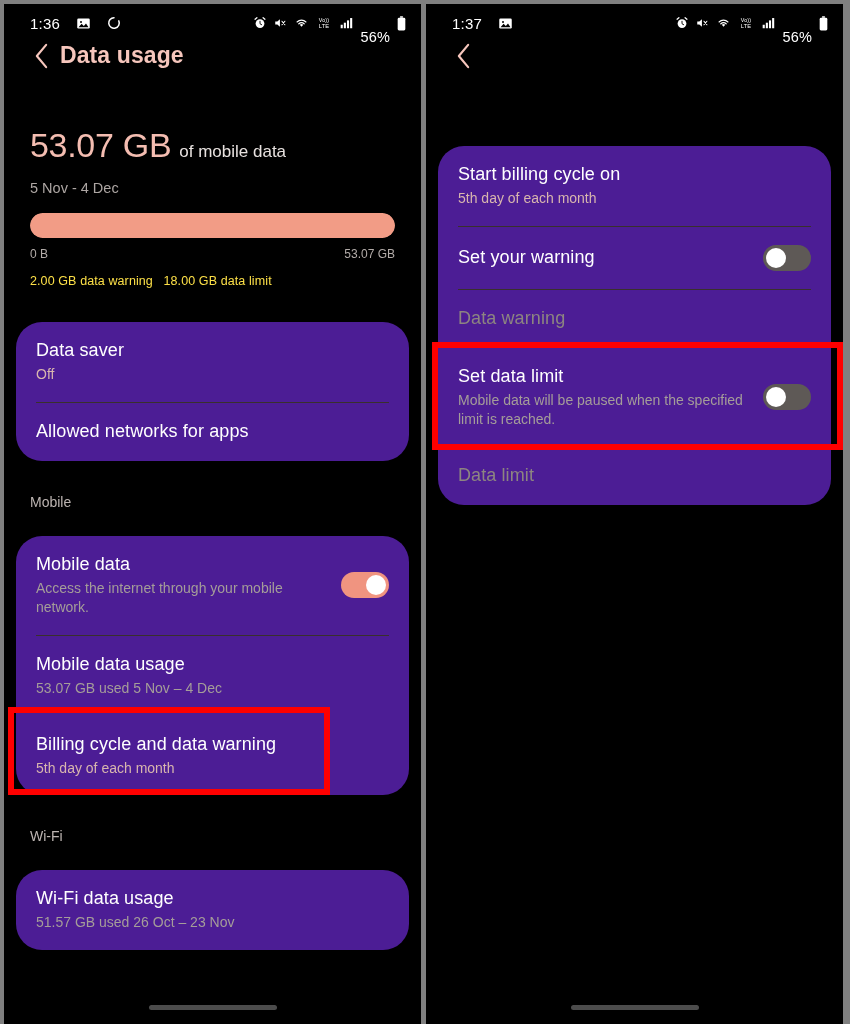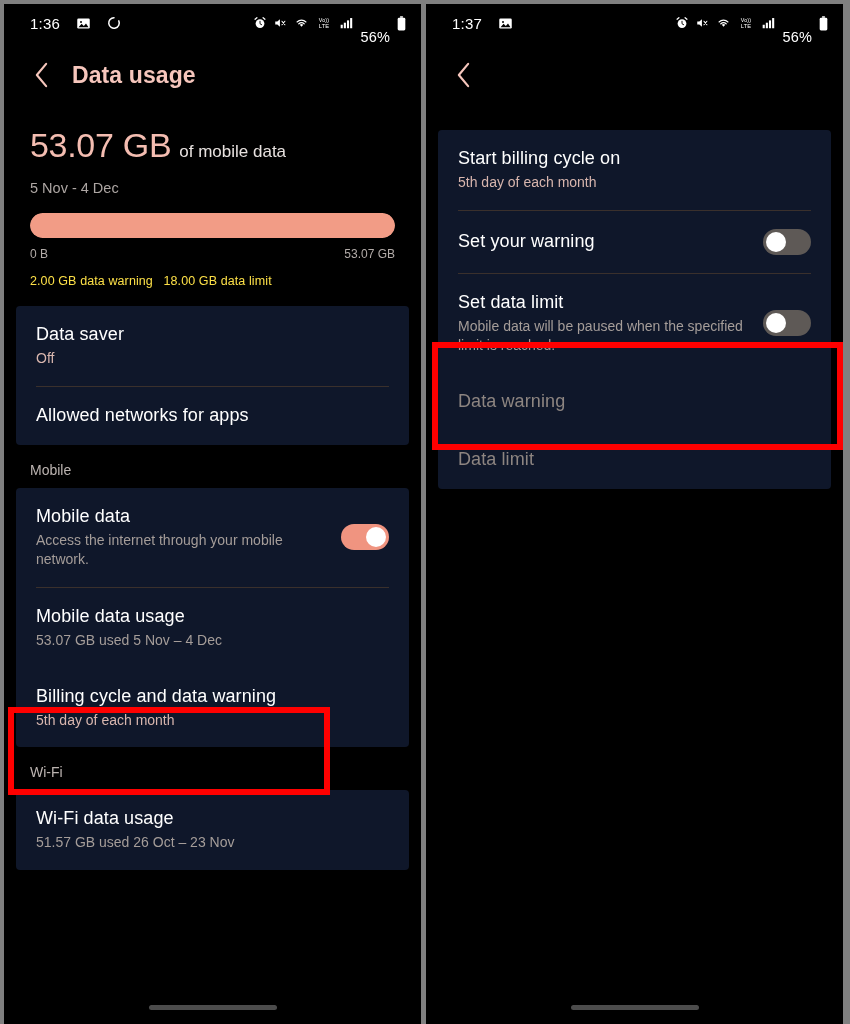--- a/index.html
+++ b/index.html
@@ -39,23 +39,23 @@
   .sb-right { margin-left:auto; display:flex; align-items:center; gap:6px; }
   .sb-time { font-size:15px; font-weight:400; }
   .ico { display:inline-flex; align-items:center; justify-content:center; }
   .ico svg { display:block; }
   .batt-pct { font-size:14.5px;margin-top:28px; }
 
   
   .appbar {
     height:66px;
     display:flex;
-    align-items:center;
+    align-items:flex-start;
     padding:0 14px 0 26px;
-    gap:20px;
+    gap:8px;
   }
   .back-btn {
     width:22px; height:28px;
     display:flex; align-items:center; justify-content:center;
     cursor:pointer;
   }
   .appbar-title {
     color:#F6C6BC;
     font-size:23px;
     font-weight:700;
@@ -110,23 +110,23 @@
   .bar-notes {
     margin-top:13px;
     color:#fde047;
     font-size:12.5px;
     letter-spacing:.1px;
   }
   .bar-notes span + span { margin-left:7px; }
 
   
   .card {
-    margin:0 12px;
-    background:#0f172a;
-    border-radius:4px;
+    margin:16px 12px;
+    background:#4c1d95;
+    border-radius:26px;
     overflow:hidden;
   }
   .row {
     padding:18px 20px 18px 20px;
     display:flex;
     align-items:center;
     gap:12px;
     min-height:58px;
     cursor:pointer;
   }
@@ -439,36 +439,36 @@
       <div class="divider"></div>
       <div class="row">
         <div class="row-texts">
           <div class="row-title">Set your warning</div>
         </div>
         <div class="toggle off">
             <div class="knob"></div>
           </div>
       </div>
       <div class="divider"></div>
+      <div class="row">
+        <div class="row-texts">
+          <div class="row-title dim">Data warning</div>
+        </div>
+      </div>
       <div class="row" id="set-limit-row">
         <div class="row-texts">
           <div class="row-title">Set data limit</div>
           <div class="row-sub">Mobile data will be paused when the specified limit is reached.</div>
         </div>
         <div class="toggle off">
             <div class="knob"></div>
           </div>
       </div>
       <div class="row">
         <div class="row-texts">
-          <div class="row-title dim">Data warning</div>
-        </div>
-      </div>
-      <div class="row">
-        <div class="row-texts">
           <div class="row-title dim">Data limit</div>
         </div>
       </div>
     </div>
 
     <div class="redbox" style="left:6px; top:338px; width:411px; height:108px;"></div>
 
     <div class="navbar">
       <div class="nav-pill"></div>
     </div>

